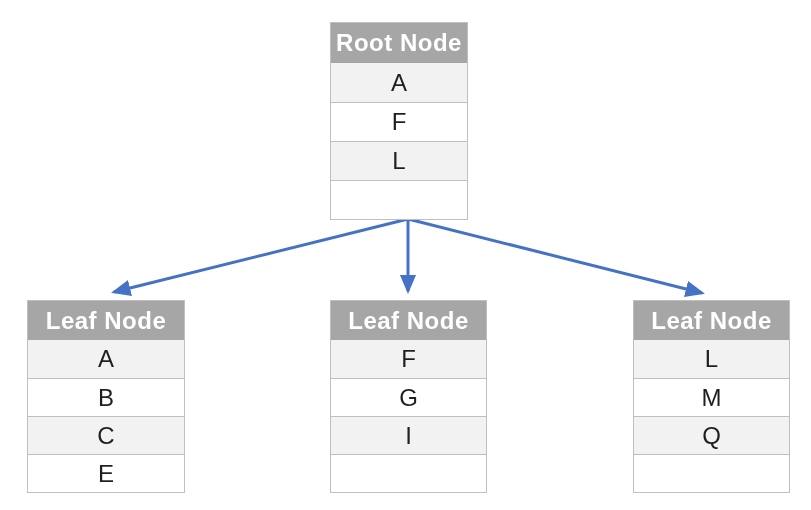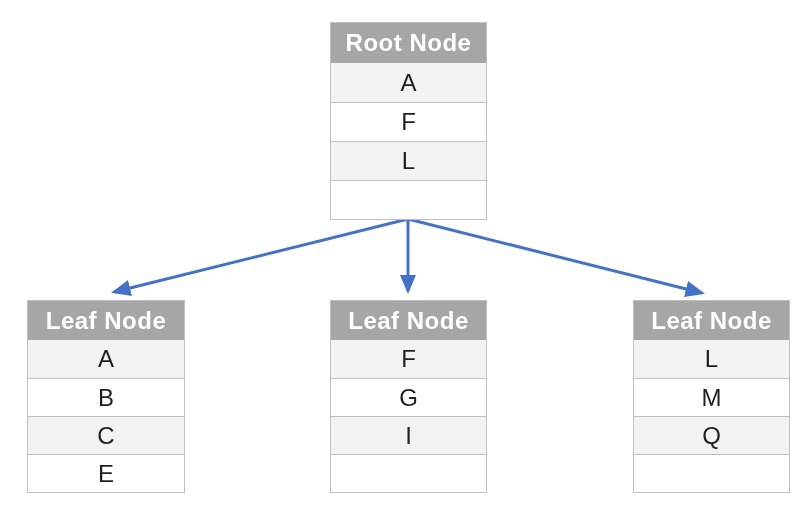--- a/index.html
+++ b/index.html
@@ -46,21 +46,21 @@
     display: flex;
     align-items: center;
     justify-content: center;
     font-size: 24px;
     color: #1f1f1f;
     background: var(--row-bg, #ffffff);
   }
   .leaf .node-row { height: 38px; }
   .node-row.alt { background: var(--row-alt-bg, #f2f2f2); }
 
-  .node.root  { left: 330px; top: 22px;  width: 157px; }
+  .node.root  { left: 330px; top: 22px;  width: 138px; }
   .node.leaf1 { left: 27px;  top: 300px; width: 158px; }
   .node.leaf2 { left: 330px; top: 300px; width: 157px; }
   .node.leaf3 { left: 633px; top: 300px; width: 157px; }
 
   .arrow-line {
     stroke: var(--arrow, #4472c4);
     stroke-width: 3;
     fill: none;
   }
   .arrow-head-fill { fill: var(--arrow, #4472c4); }

